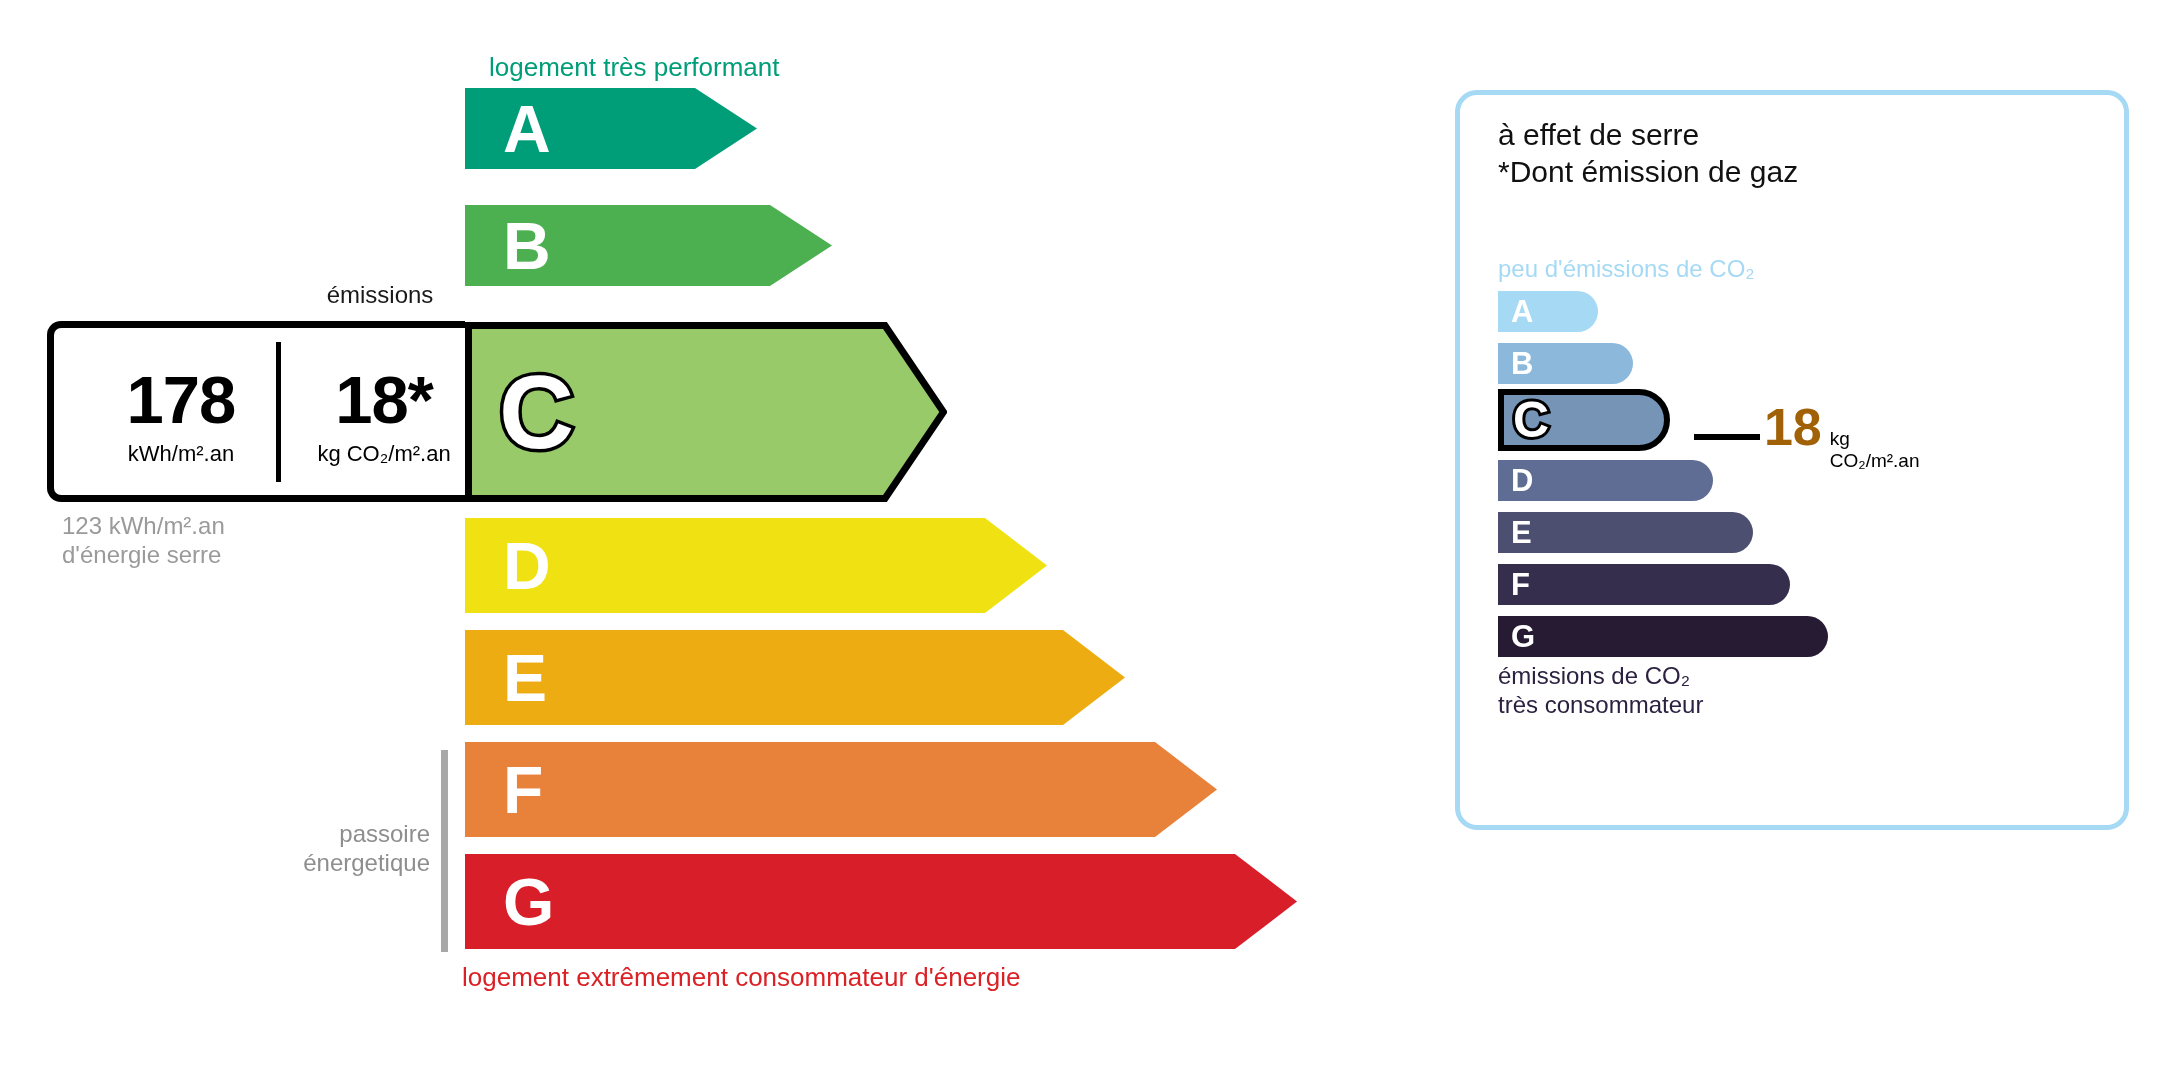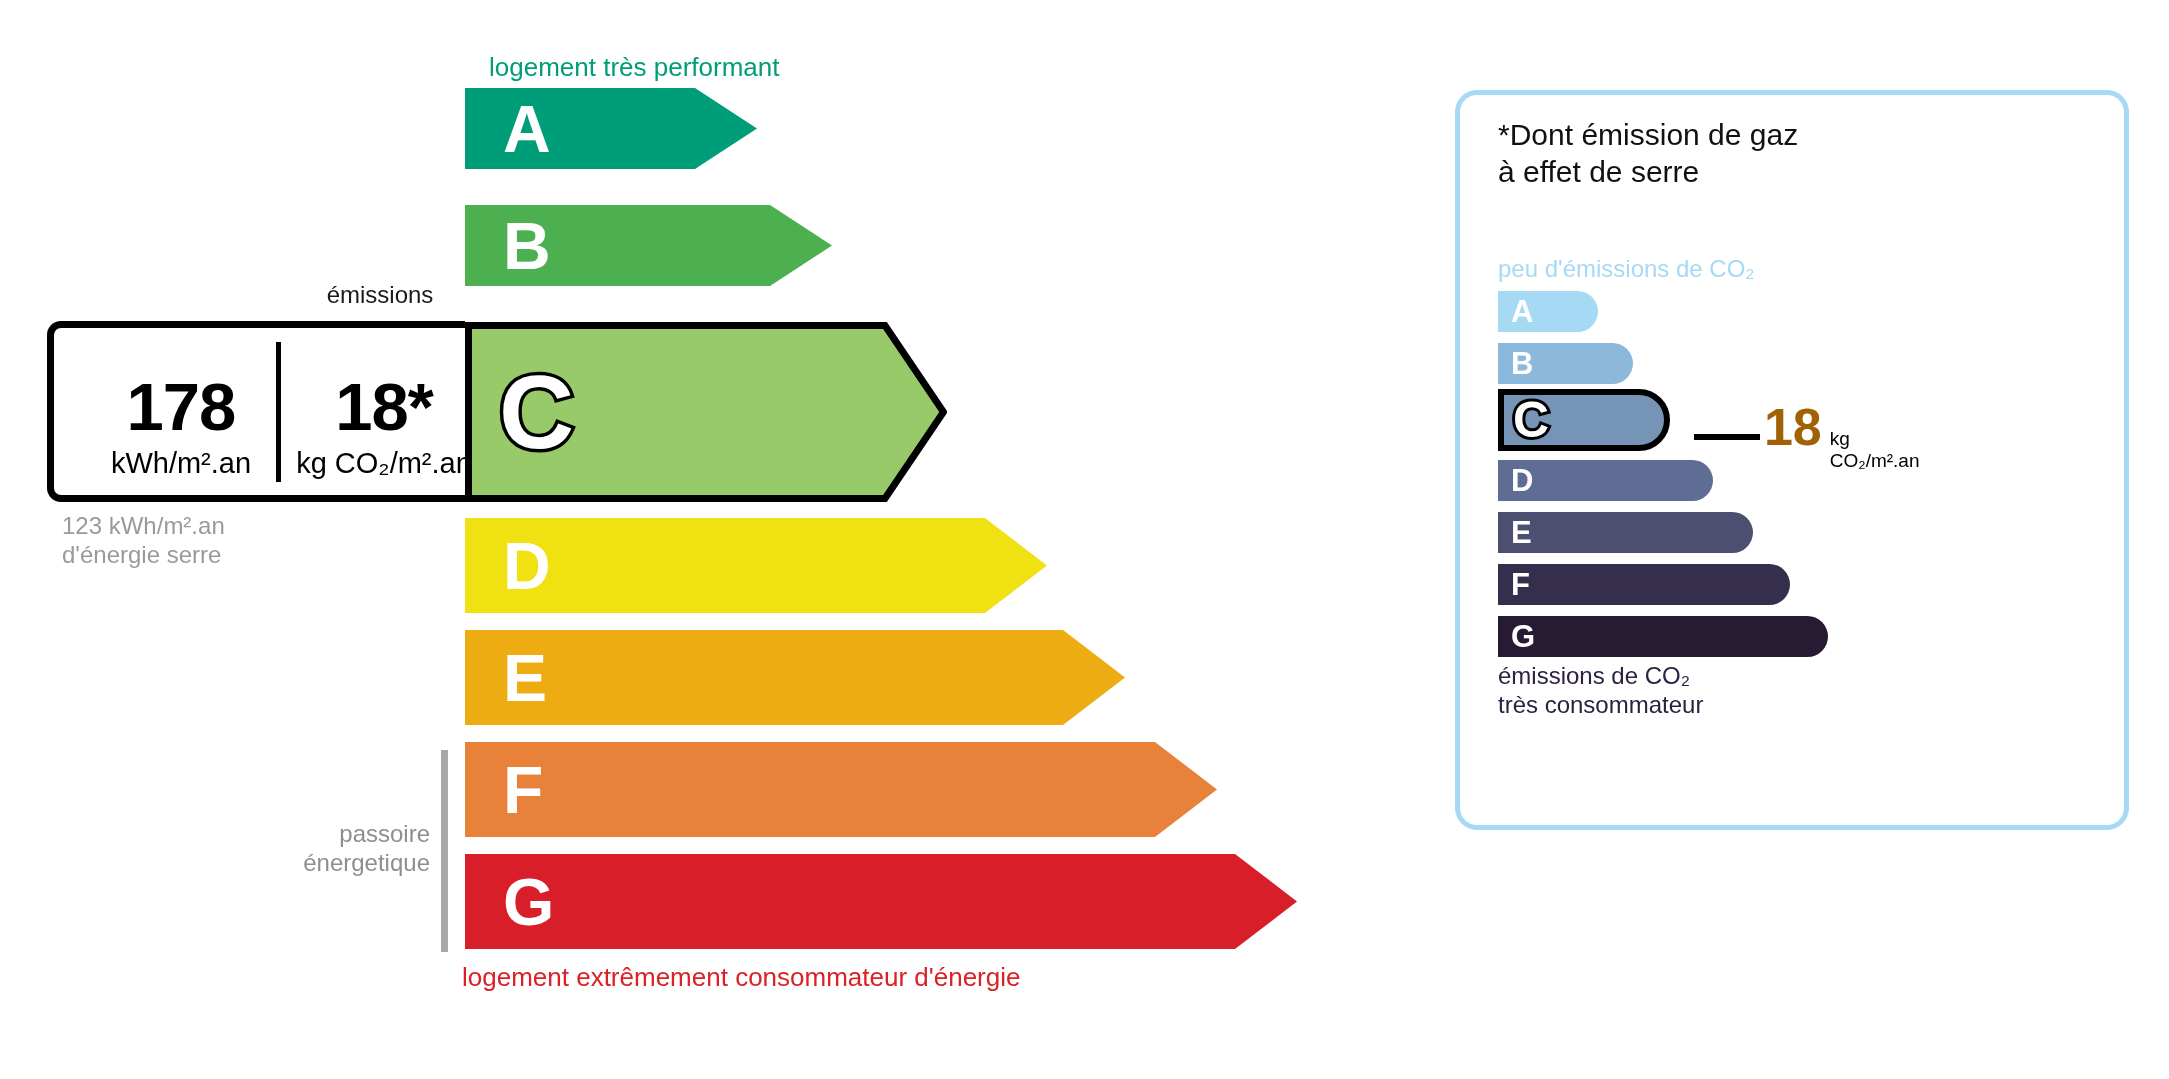--- a/index.html
+++ b/index.html
@@ -53,35 +53,35 @@
     position: absolute;
     left: 47px; top: 321px;
     width: 418px; height: 181px;
     background: #ffffff;
     border: 7px solid #000000;
     border-right: none;
     border-radius: 14px 0 0 14px;
     z-index: 6;
   }
   .vb-cell {
-    position: absolute; top: 16px; height: 100%;
+    position: absolute; top: 6px; height: 100%;
     display: flex; flex-direction: column;
     align-items: center; justify-content: center; padding-left: 32px;
   }
   #vb-conso { left: 0px; width: 222px; }
   #vb-emis  { left: 224px; width: 180px; }
   .vb-divider {
     position: absolute; left: 222px; top: 14px;
     width: 5px; height: 140px; background: #000000;
   }
   .vb-num {
     font-size: 67px; font-weight: 700; color: #000000;
     line-height: 0.96; letter-spacing: -1px;
   }
-  .vb-unit { font-size: 29px; color: #000000; margin-top: 8px; white-space: nowrap; }
+  .vb-unit { font-size: 22px; color: #000000; margin-top: 8px; white-space: nowrap; }
 
   .final-energy {
     position: absolute; left: 62px; top: 511px;
     font-size: 24px; color: #9a9a9a; line-height: 1.22;
   }
 
   
   .passoire-label {
     position: absolute; left: 200px; top: 820px;
     width: 230px; text-align: right;
@@ -248,22 +248,22 @@
       <div>passoire</div>
       <div>énergetique</div>
     </div>
     <div class="passoire-bar"></div>
 
     <div class="bottom-caption">logement extrêmement consommateur d'énergie</div>
   </div>
 
   <div id="co2-panel">
     <div class="co2-title">
+      <div>à effet de serre</div>
       <div>*Dont émission de gaz</div>
-      <div>à effet de serre</div>
     </div>
 
     <div class="co2-top-caption">peu d'émissions de CO₂</div>
 
     <div class="co2-rows" id="co2-rows">
         <div class="co2-row">
           <div class="co2-bar" style="width: 100px; background: rgb(165, 217, 244);">
             <span class="letter">A</span>
           </div>
         </div>

